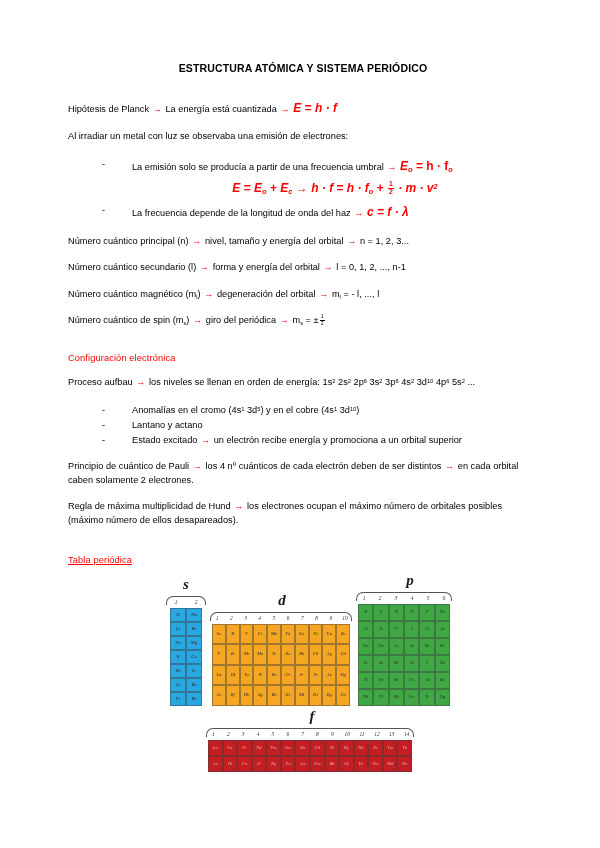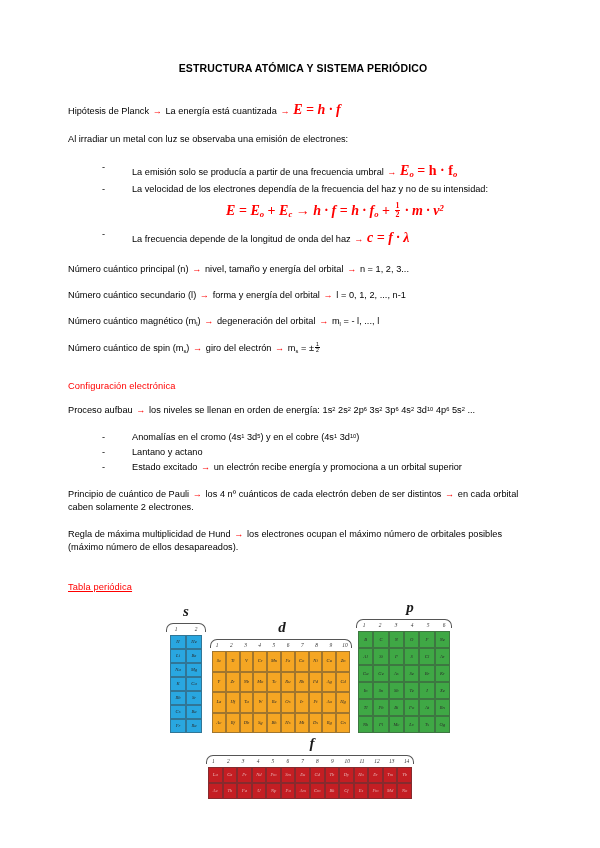--- a/index.html
+++ b/index.html
@@ -42,24 +42,24 @@
     margin: 0 0 13px 0;
     color: #000;
     letter-spacing: 0.02px;
   }
   .arr {
     color: #ff0000;
     padding: 0 1px;
   }
   .mathred {
     color: #ff0000;
-    font-family: Liberation Serif, serif;
+    font-family: Liberation Sans, sans-serif;
     font-style: italic;
     font-weight: bold;
-    font-size: 14px;
+    font-size: 12px;
   }
   .mathred .op {
     font-style: normal;
   }
   sub {
     font-size: 0.62em;
     vertical-align: -0.28em;
   }
   sup {
     font-size: 0.62em;
@@ -196,23 +196,20 @@
     <span class="mathred">E = h · f</span>
   </p>
 
   <p class="line">Al irradiar un metal con luz se observaba una emisión de electrones:</p>
 
   <ul class="bullets">
     <li>
       <span>La emisión solo se producía a partir de una frecuencia umbral</span>
       <span class="arr">→</span>
       <span class="mathred"><span>E</span><sub>o</sub><span class="op"> = h · f</span><sub>o</sub></span>
-    </li>
-    <li>
-      <span>La velocidad de los electrones dependía de la frecuencia del haz y no de su intensidad:</span>
     </li>
     <li class="nomark formula-center">
       <span class="mathred">
         <span>E</span>
         <span class="op">=</span>
         <span>E</span><sub>o</sub>
         <span class="op">+</span>
         <span>E</span><sub>c</sub>
         <span class="op">→</span>
         <span>h · f</span>
@@ -251,21 +248,21 @@
     <span><span>Número cuántico magnético (m</span><sub>l</sub><span>)</span></span>
     <span class="arr">→</span>
     <span>degeneración del orbital</span>
     <span class="arr">→</span>
     <span><span>m</span><sub>l</sub><span> = - l, ..., l</span></span>
   </p>
 
   <p class="line">
     <span><span>Número cuántico de spin (m</span><sub>s</sub><span>)</span></span>
     <span class="arr">→</span>
-    <span>giro del electrón</span>
+    <span>giro del periódica</span>
     <span class="arr">→</span>
     <span><span>m</span><sub>s</sub><span> = ±</span><span class="frac"><span class="num">1</span><span class="den">2</span></span></span>
   </p>
 
   <h2 class="section-head" style="margin-top:26px;">Configuración electrónica</h2>
 
   <p class="line">
     <span>Proceso aufbau</span>
     <span class="arr">→</span>
     <span>los niveles se llenan en orden de energía:</span>

